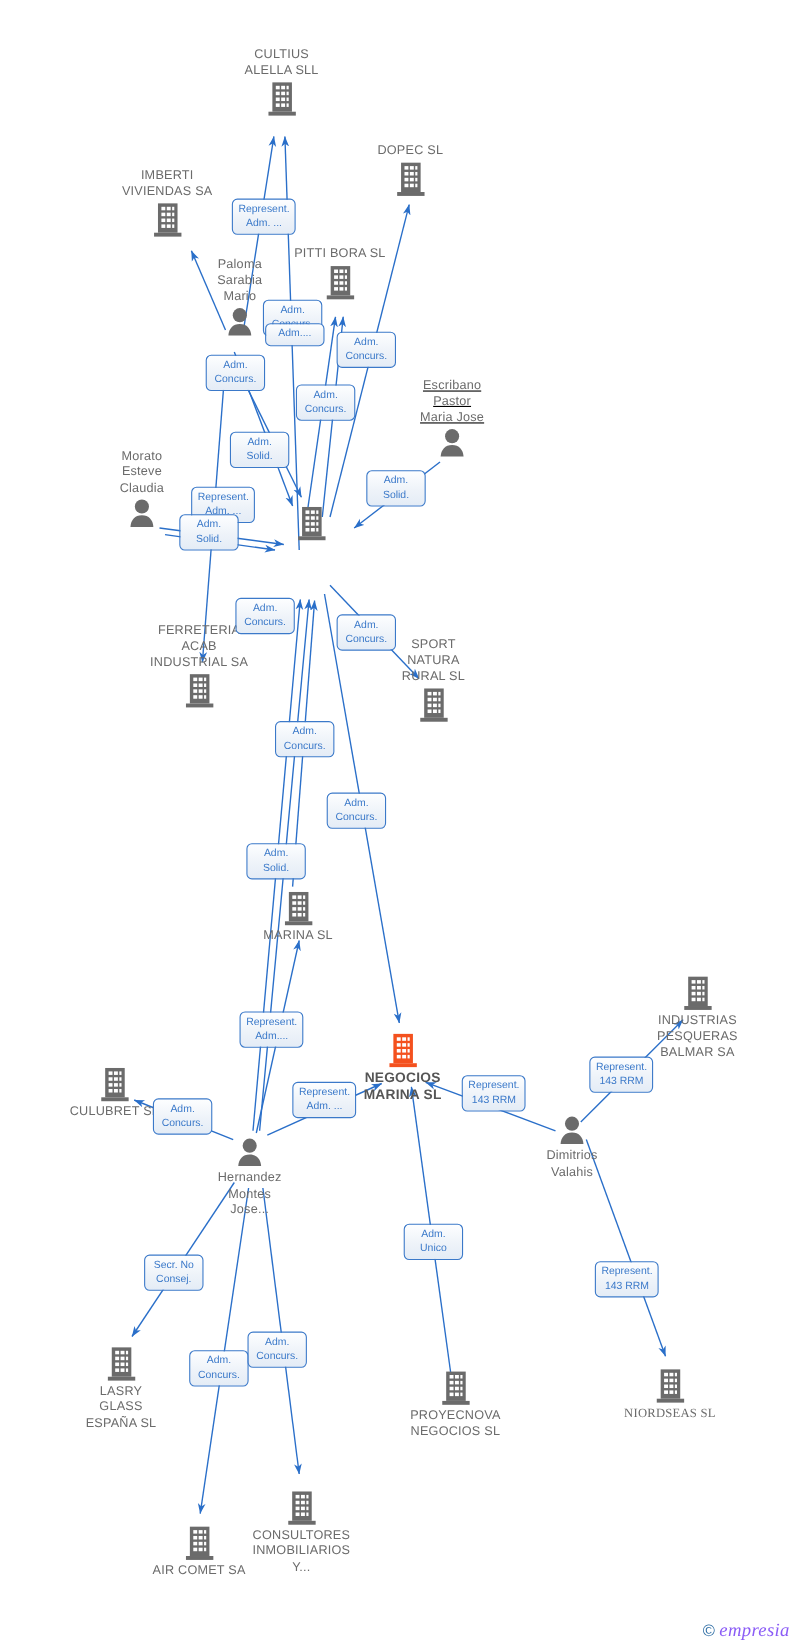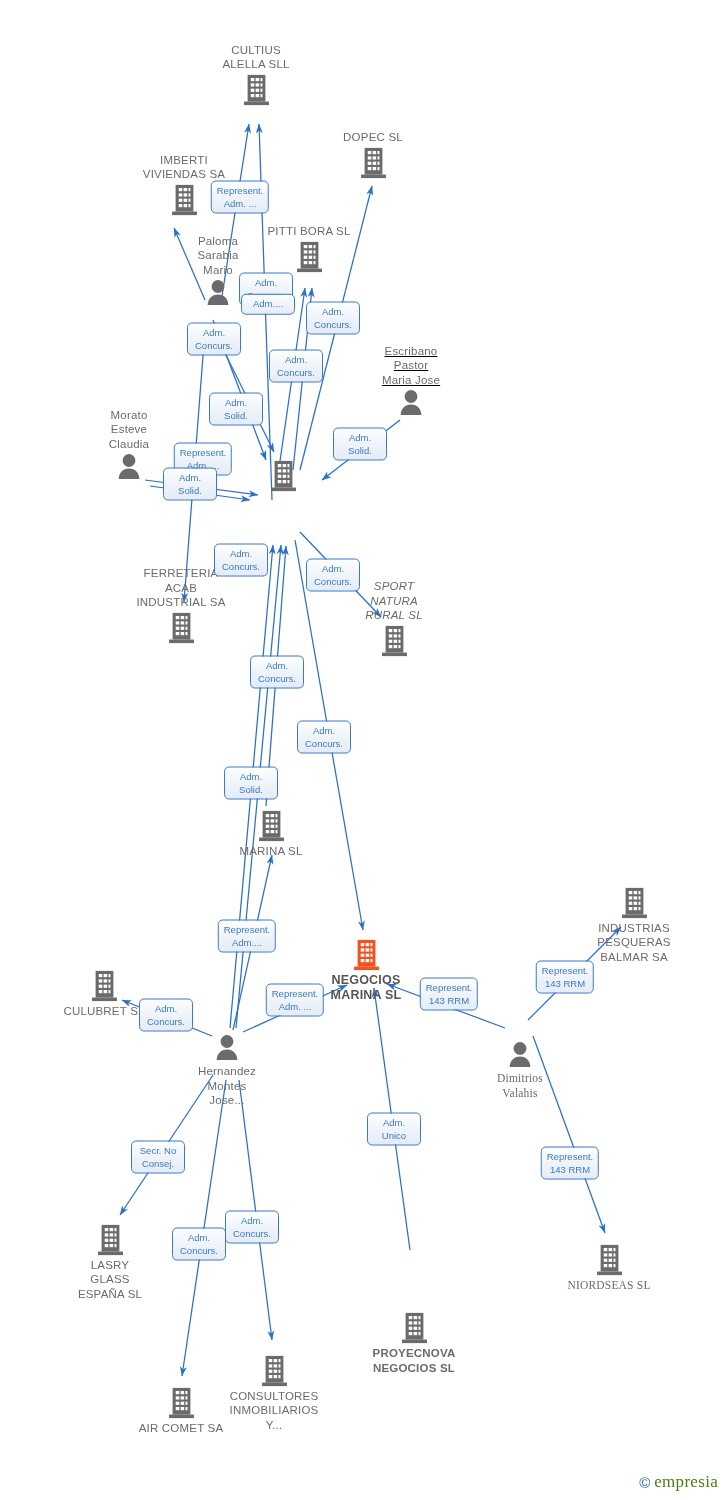--- a/index.html
+++ b/index.html
@@ -77,21 +77,22 @@
     gap: 4px;
     font-size: 17px;
     font-family: "Liberation Serif", serif;
   }
   .watermark .c {
     color: #2e6da4;
     font-size: 15px;
     font-family: "Liberation Sans", sans-serif;
   }
   .watermark .w {
-    color: #4d7c0f;
+    color: #8b5cf6;
+    font-style: italic;
     letter-spacing: .3px;
   }
 </style>
 </head>
 <body>
 
 <div id="canvas">
 
   <svg id="edges" viewBox="0 0 728 1500">
     <defs>
@@ -168,21 +169,21 @@
               <rect x="20.5" y="10.5" width="2.2" height="3.6"></rect>
               <rect x="9.5" y="16.5" width="4" height="3.6"></rect>
               <rect x="15" y="16.5" width="4" height="3.6"></rect>
               <rect x="20.5" y="16.5" width="2.2" height="3.6"></rect>
               <rect x="9.5" y="22.5" width="4" height="3.6"></rect>
               <rect x="15" y="22.5" width="4" height="3.6"></rect>
               <rect x="20.5" y="22.5" width="2.2" height="3.6"></rect>
             </g>
           </svg></span>
       </div>
-      <div class="node label-above" style="left: 184px; top: 152.5px;">
+      <div class="node label-above" style="left: 152px; top: 152.5px;">
         <span class="nlabel">IMBERTI
 VIVIENDAS SA</span>
         <span class="ico"><svg width="29" height="32" viewBox="0 0 32 36">
             <rect x="6" y="1" width="20" height="30" fill="#6b6b6b"></rect>
             <rect x="2" y="31" width="28" height="4" fill="#6b6b6b"></rect>
             <g fill="#ffffff">
               <rect x="9.5" y="4.5" width="4" height="3.6"></rect>
               <rect x="15" y="4.5" width="4" height="3.6"></rect>
               <rect x="20.5" y="4.5" width="2.2" height="3.6"></rect>
               <rect x="9.5" y="10.5" width="4" height="3.6"></rect>
@@ -302,21 +303,21 @@
               <rect x="20.5" y="10.5" width="2.2" height="3.6"></rect>
               <rect x="9.5" y="16.5" width="4" height="3.6"></rect>
               <rect x="15" y="16.5" width="4" height="3.6"></rect>
               <rect x="20.5" y="16.5" width="2.2" height="3.6"></rect>
               <rect x="9.5" y="22.5" width="4" height="3.6"></rect>
               <rect x="15" y="22.5" width="4" height="3.6"></rect>
               <rect x="20.5" y="22.5" width="2.2" height="3.6"></rect>
             </g>
           </svg></span>
       </div>
-      <div class="node label-above" style="left: 394px; top: 579px; font-style: italic;">
+      <div class="node label-above" style="left: 394px; top: 579px;">
         <span class="nlabel">SPORT
 NATURA
 RURAL SL</span>
         <span class="ico"><svg width="29" height="32" viewBox="0 0 32 36">
             <rect x="6" y="1" width="20" height="30" fill="#6b6b6b"></rect>
             <rect x="2" y="31" width="28" height="4" fill="#6b6b6b"></rect>
             <g fill="#ffffff">
               <rect x="9.5" y="4.5" width="4" height="3.6"></rect>
               <rect x="15" y="4.5" width="4" height="3.6"></rect>
               <rect x="20.5" y="4.5" width="2.2" height="3.6"></rect>
@@ -412,21 +413,21 @@
               <rect x="15" y="16.5" width="4" height="3.6"></rect>
               <rect x="20.5" y="16.5" width="2.2" height="3.6"></rect>
               <rect x="9.5" y="22.5" width="4" height="3.6"></rect>
               <rect x="15" y="22.5" width="4" height="3.6"></rect>
               <rect x="20.5" y="22.5" width="2.2" height="3.6"></rect>
             </g>
           </svg></span>
         <span class="nlabel">NEGOCIOS
 MARINA SL</span>
       </div>
-      <div class="node label-below" style="left: 520px; top: 1041px; font-family: Liberation Serif, serif;">
+      <div class="node label-below" style="left: 520px; top: 1014px;">
         <span class="ico"><svg width="30" height="28" viewBox="0 0 30 28">
             <circle cx="15" cy="7.5" r="6.4" fill="#6b6b6b"></circle>
             <path d="M15 15.5c-6.4 0-10 4.3-10.4 10.5h20.8C25 19.8 21.4 15.5 15 15.5Z" fill="#6b6b6b"></path>
           </svg></span>
         <span class="nlabel">Dimitrios
 Valahis</span>
       </div>
       <div class="node label-below" style="left: 227px; top: 1034px;">
         <span class="ico"><svg width="30" height="28" viewBox="0 0 30 28">
             <circle cx="15" cy="7.5" r="6.4" fill="#6b6b6b"></circle>
@@ -496,21 +497,21 @@
               <rect x="9.5" y="16.5" width="4" height="3.6"></rect>
               <rect x="15" y="16.5" width="4" height="3.6"></rect>
               <rect x="20.5" y="16.5" width="2.2" height="3.6"></rect>
               <rect x="9.5" y="22.5" width="4" height="3.6"></rect>
               <rect x="15" y="22.5" width="4" height="3.6"></rect>
               <rect x="20.5" y="22.5" width="2.2" height="3.6"></rect>
             </g>
           </svg></span>
         <span class="nlabel">AIR COMET SA</span>
       </div>
-      <div class="node label-below" style="left: 414px; top: 1312px; font-weight: bold;">
+      <div class="node label-below" style="left: 414px; top: 1246px;">
         <span class="ico"><svg width="29" height="32" viewBox="0 0 32 36">
             <rect x="6" y="1" width="20" height="30" fill="#6b6b6b"></rect>
             <rect x="2" y="31" width="28" height="4" fill="#6b6b6b"></rect>
             <g fill="#ffffff">
               <rect x="9.5" y="4.5" width="4" height="3.6"></rect>
               <rect x="15" y="4.5" width="4" height="3.6"></rect>
               <rect x="20.5" y="4.5" width="2.2" height="3.6"></rect>
               <rect x="9.5" y="10.5" width="4" height="3.6"></rect>
               <rect x="15" y="10.5" width="4" height="3.6"></rect>
               <rect x="20.5" y="10.5" width="2.2" height="3.6"></rect>

